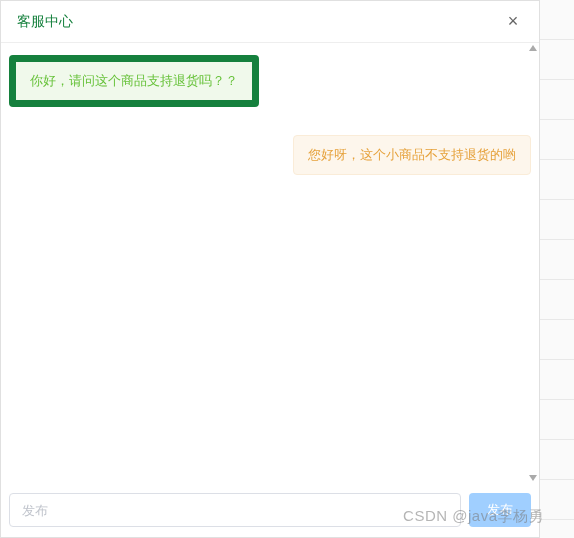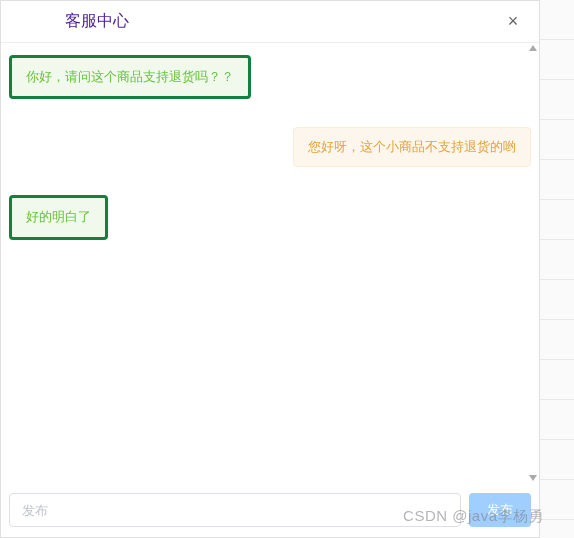--- a/index.html
+++ b/index.html
@@ -26,23 +26,22 @@
     }
     .dialog-header {
       height: 42px;
       display: flex;
       align-items: center;
       justify-content: space-between;
       padding: 0 16px;
       border-bottom: 1px solid #eee;
     }
     .dialog-title {
-      font-size: 16px;
-      color: #4c1d95;
-      margin-left: 48px;
+      font-size: 14px;
+      color: #15803d;
     }
     .close-btn {
       width: 20px;
       height: 20px;
       display: flex;
       align-items: center;
       justify-content: center;
       cursor: pointer;
       color: #666;
       font-size: 18px;
@@ -87,21 +86,21 @@
     .bubble {
       max-width: 320px;
       padding: 10px 14px;
       border-radius: 4px;
       font-size: 13px;
       line-height: 1.4;
     }
     .bubble.user {
       background: #f0f9eb;
       color: #67c23a;
-      border: 3px solid #15803d;
+      border: 7px solid #15803d;
     }
     .bubble.service {
       background: #fdf6ec;
       color: #e6a23c;
       border: 1px solid #faecd8;
     }
     .input-area {
       padding: 10px 8px;
       display: flex;
       gap: 8px;
@@ -182,23 +181,20 @@
     <div class="scroll-indicator-top"></div>
 
     <div class="msg-row left">
       <div class="bubble user">你好，请问这个商品支持退货吗？？</div>
     </div>
 
     <div class="msg-row right">
       <div class="bubble service">您好呀，这个小商品不支持退货的哟</div>
     </div>
 
-    <div class="msg-row left">
-      <div class="bubble user">好的明白了</div>
-    </div>
 
     <div class="scroll-indicator-bottom"></div>
   </div>
 
   <div class="input-area">
     <input type="text" class="text-input" placeholder="发布" style="">
     <button class="send-btn">发布</button>
   </div>
 
 </div>

